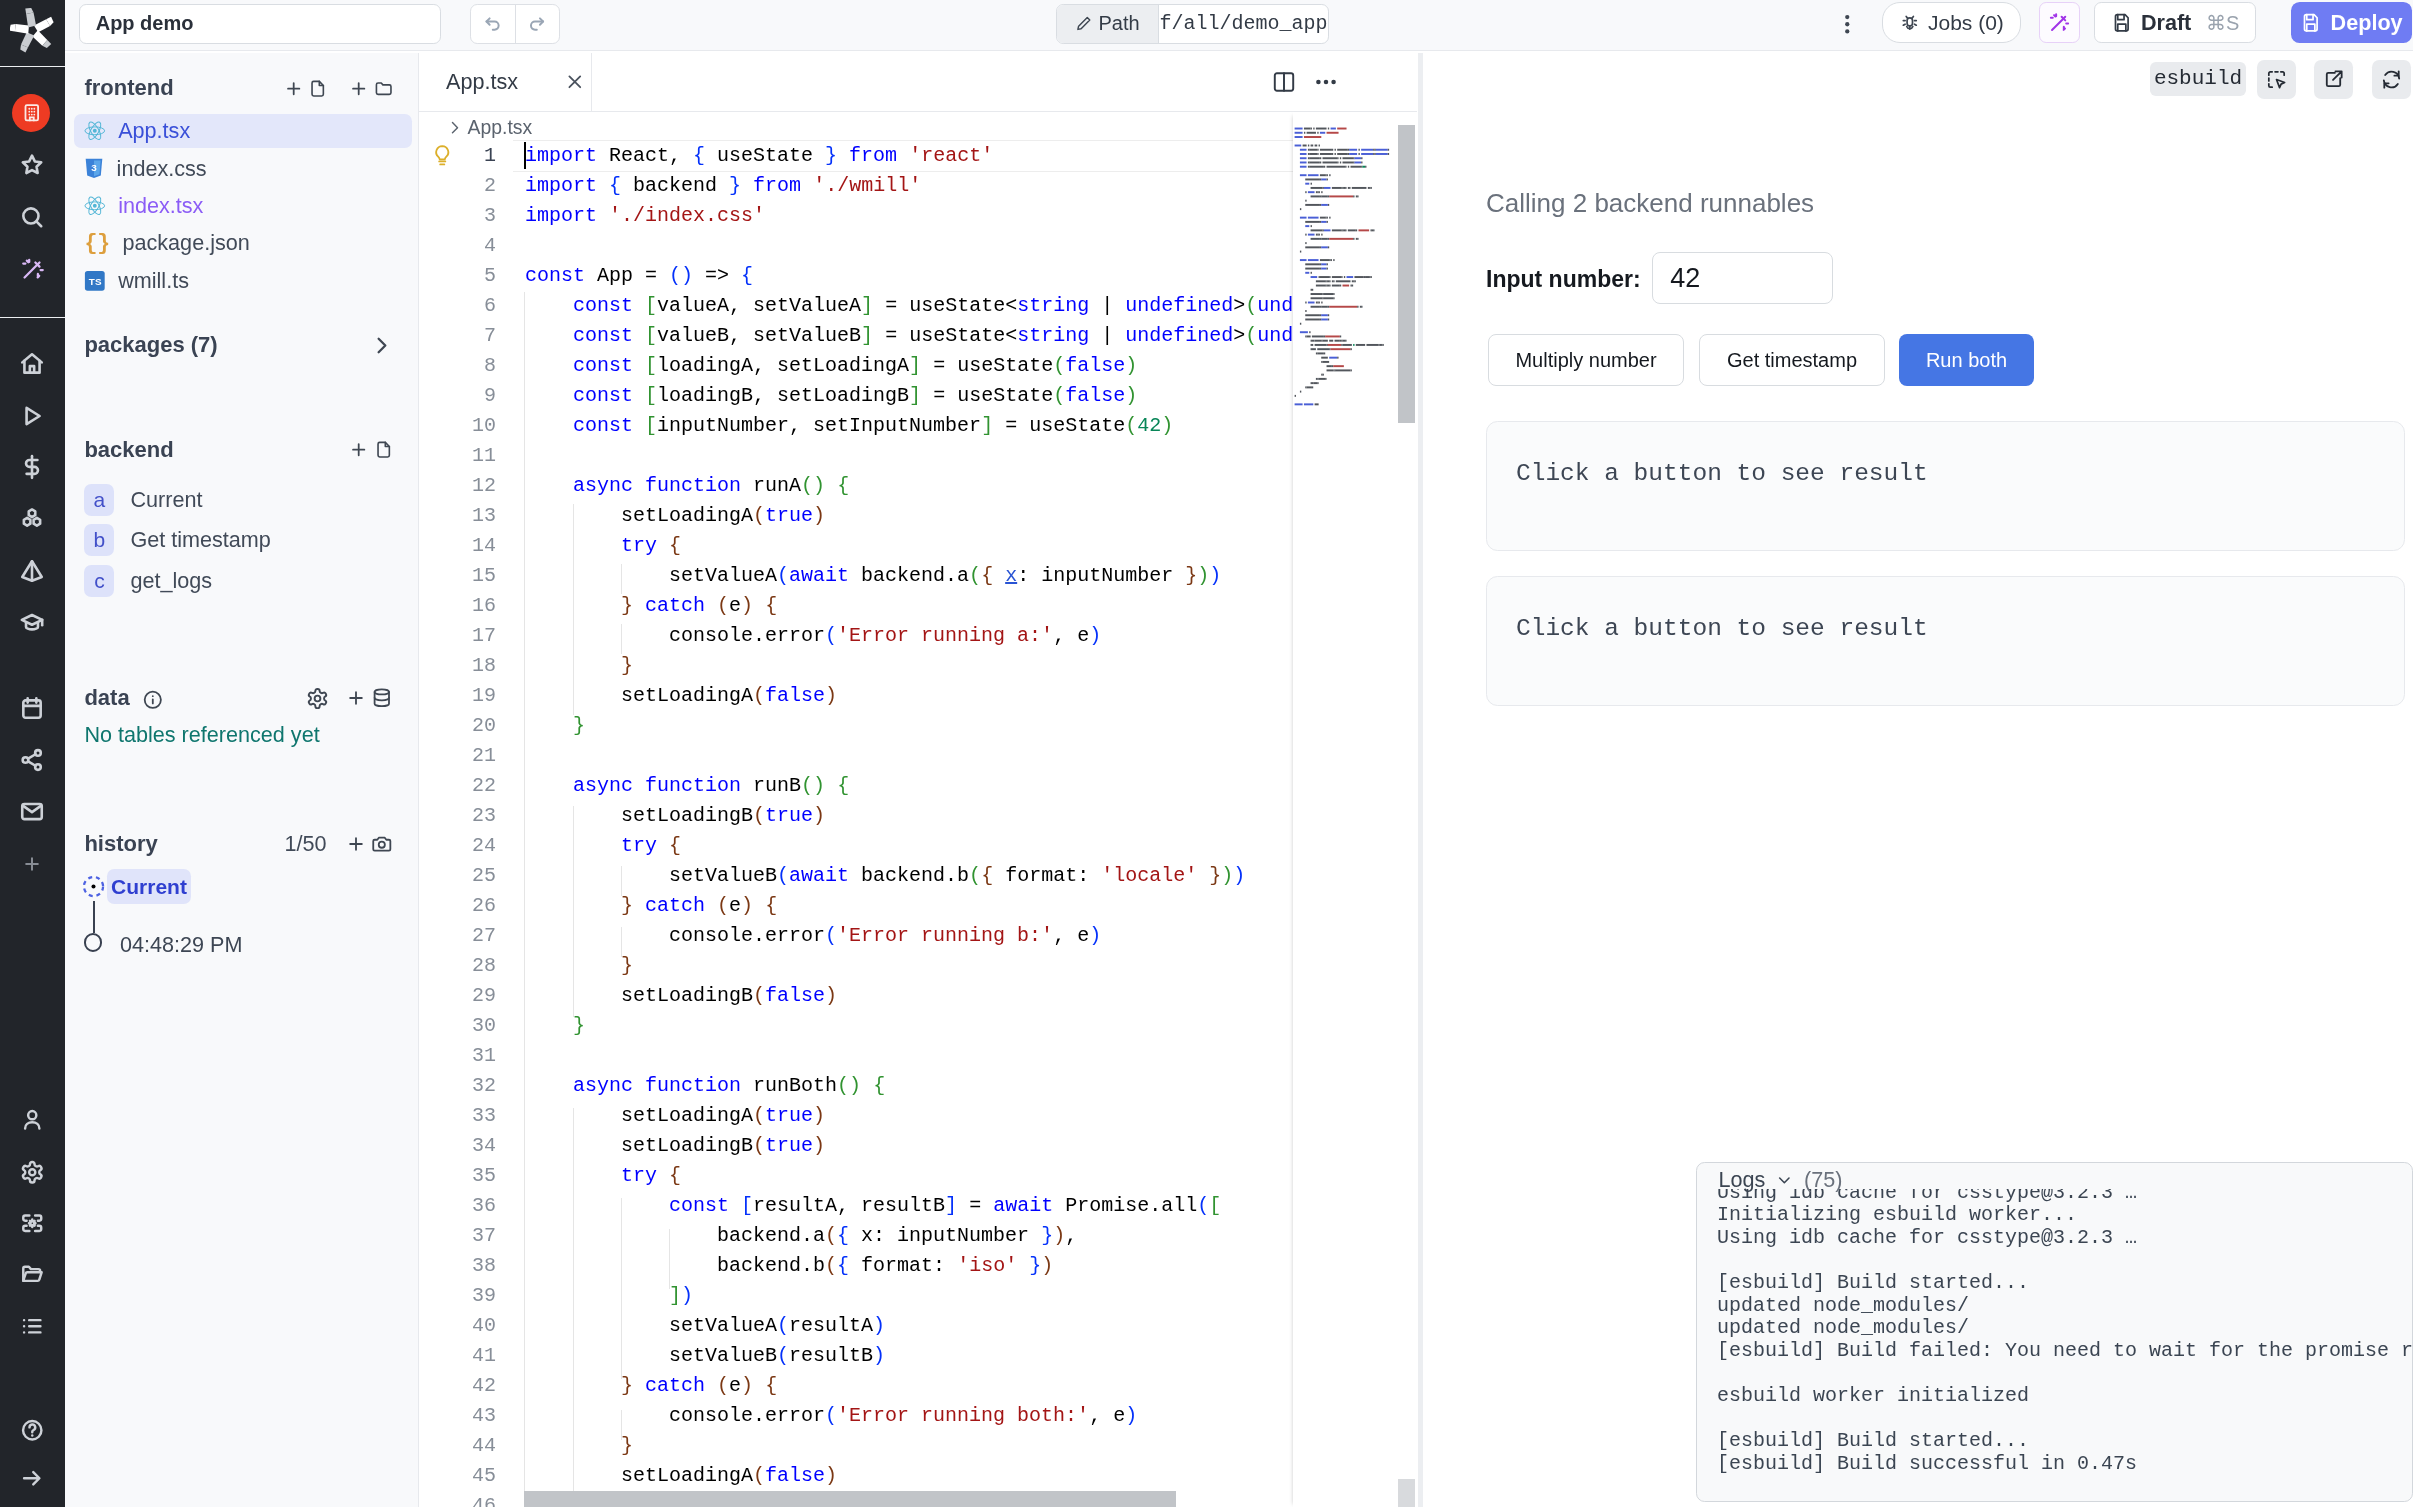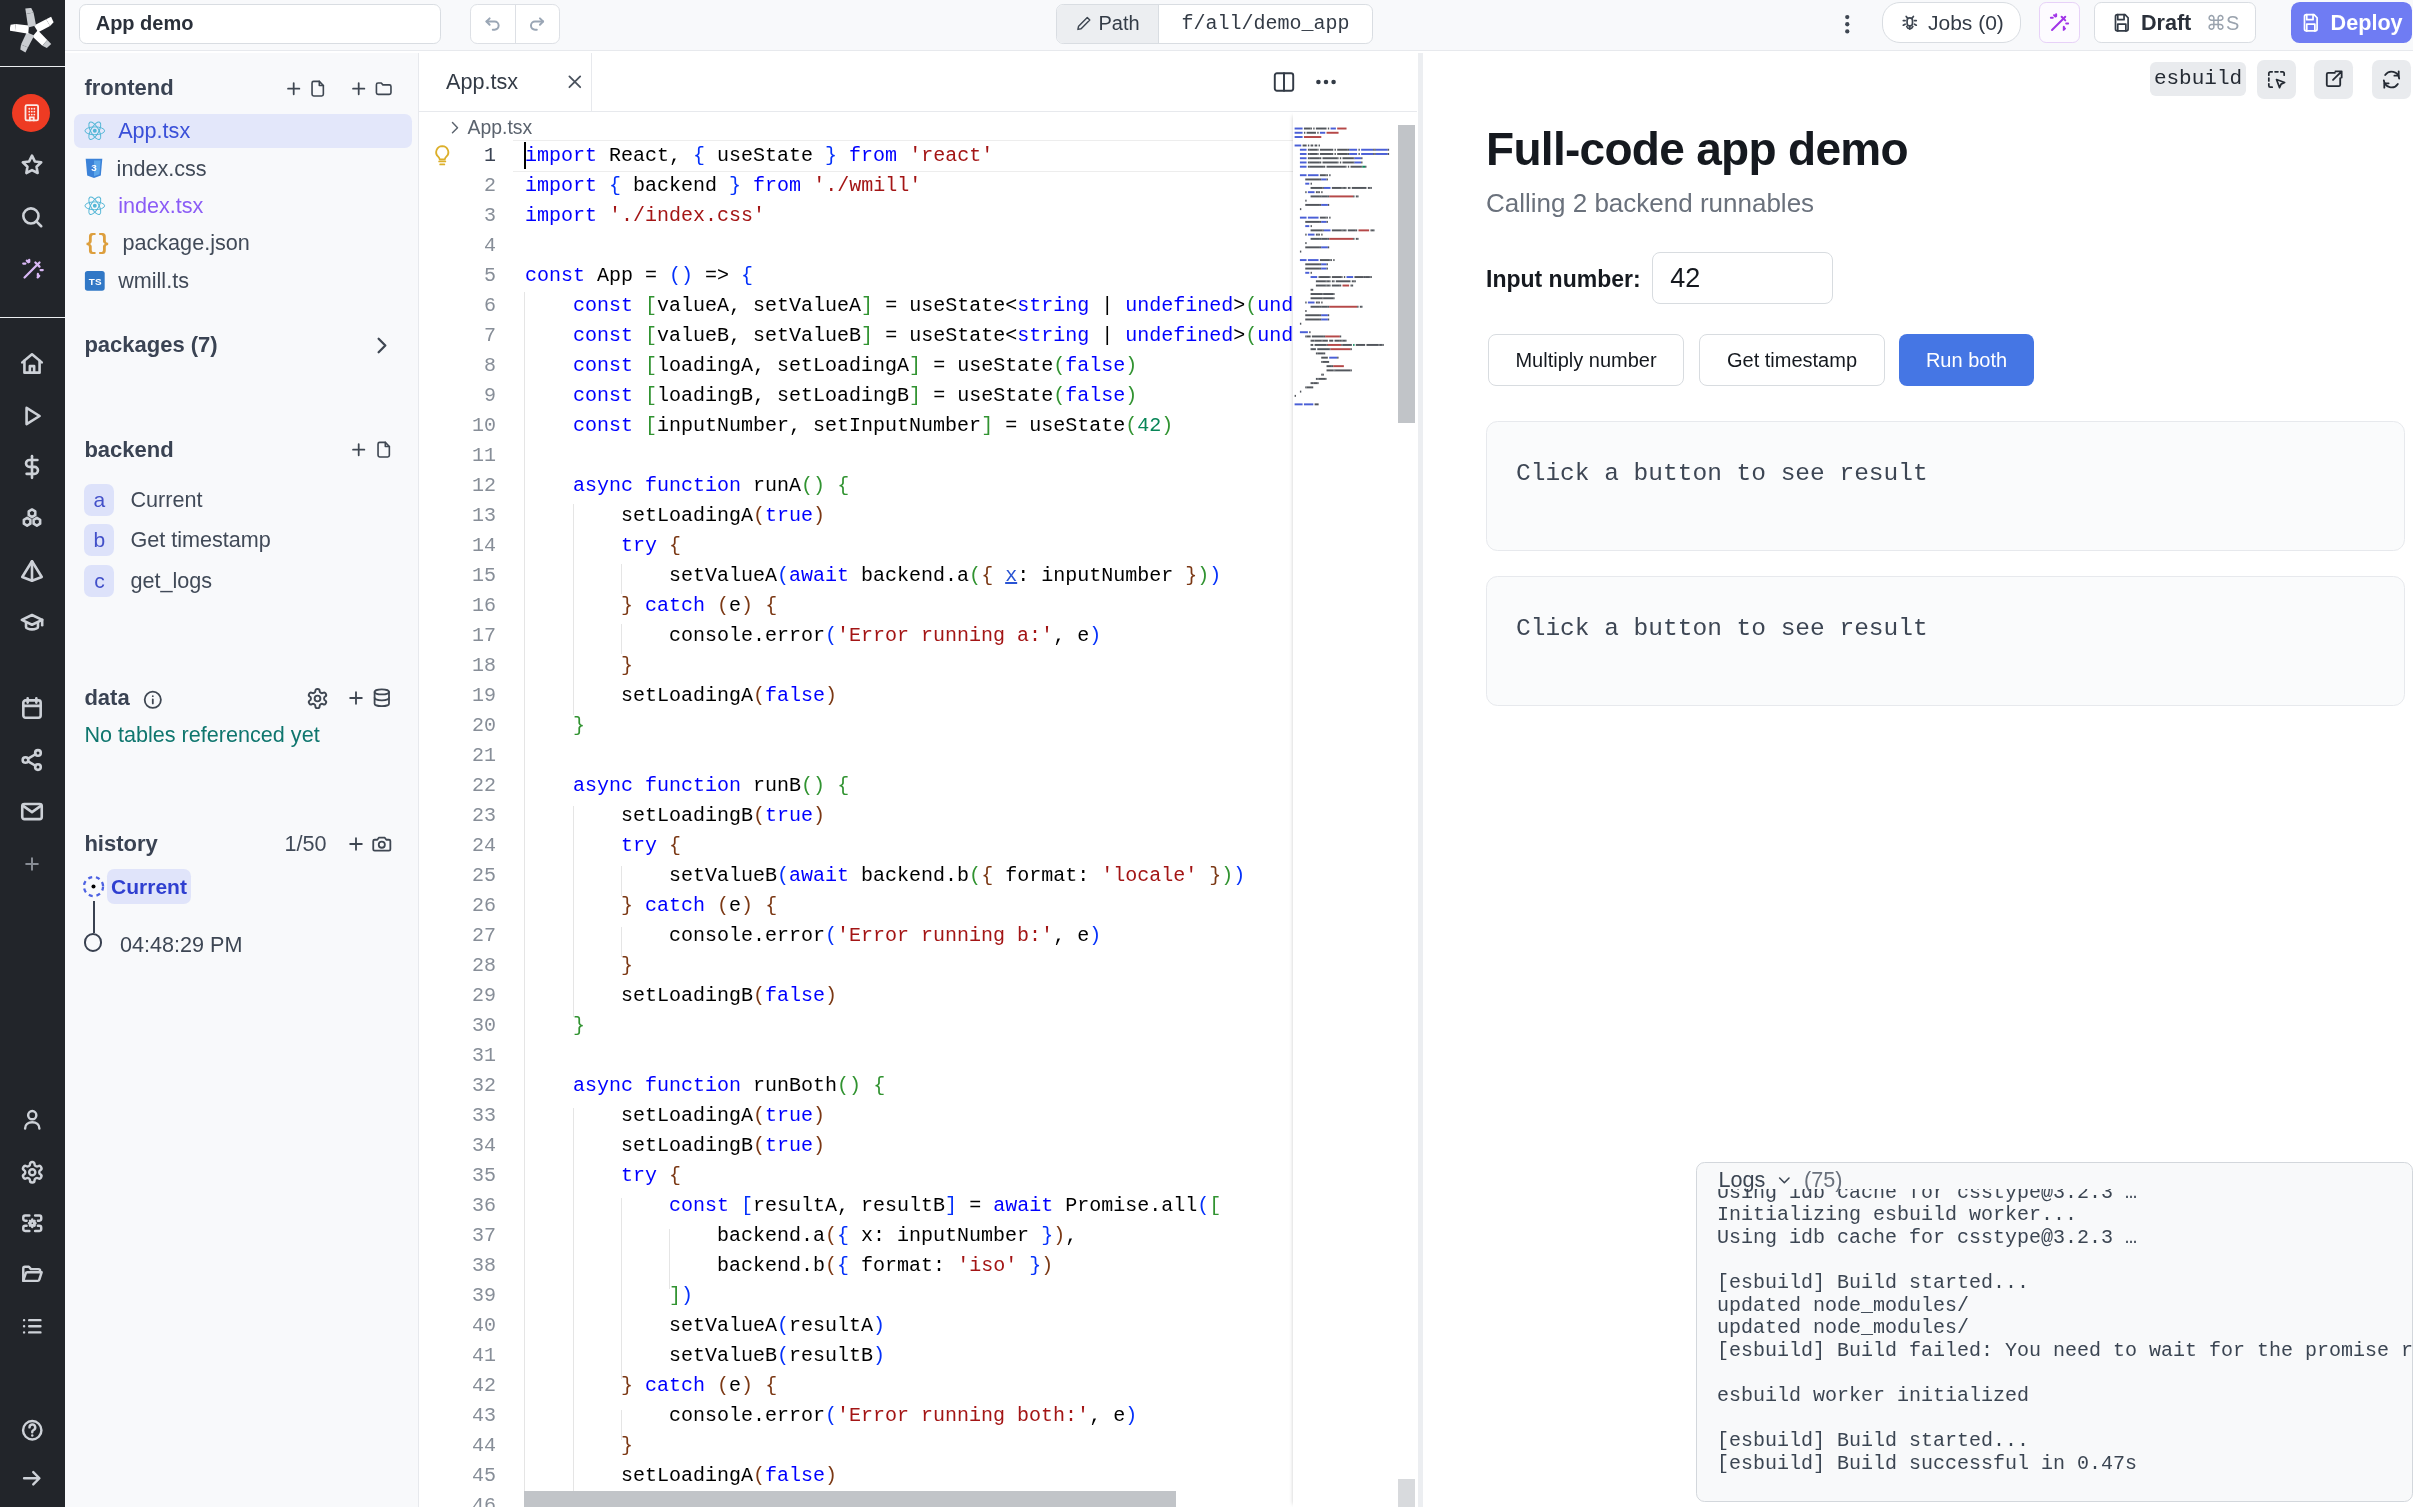--- a/index.html
+++ b/index.html
@@ -21,21 +21,21 @@
           <path d="M5 9.5h9a4.5 4.5 0 0 1 0 9H12"></path>
         </svg>
       </div>
       <div style="flex:1;display:flex;align-items:center;justify-content:center">
         <svg width="21.6" height="21.6" viewBox="0 0 24 24" fill="none" stroke="#9aa6b5" stroke-width="2.2" stroke-linecap="round" stroke-linejoin="round" color="#9aa6b5">
           <path d="M15.5 6 19 9.5 15.5 13"></path>
           <path d="M19 9.5h-9a4.5 4.5 0 0 0 0 9H12"></path>
         </svg>
       </div>
     </div>
-    <div class="abs" style="left:991px;top:3.6px;width:317px;height:40px;background:#fff;border:1.4px solid #d9dde2;border-radius:7.2px;display:flex;overflow:hidden">
+    <div class="abs" style="left:991px;top:3.6px;width:273px;height:40px;background:#fff;border:1.4px solid #d9dde2;border-radius:7.2px;display:flex;overflow:hidden">
       <div style="width:102px;background:#eceef1;display:flex;align-items:center;justify-content:center;gap:5.8px;border-right:1.4px solid #d9dde2;font-size:20px;color:#333b46"><svg width="17.3" height="17.3" viewBox="0 0 24 24" fill="none" stroke="#3f4752" stroke-width="2.0" stroke-linecap="round" stroke-linejoin="round" color="#3f4752">
           <path d="M17 3.5 20.5 7 8.5 19l-4.5 1 1-4.5Z"></path>
         </svg>Path</div>
       <div style="flex:1;display:flex;align-items:center;justify-content:center;font-family:'Liberation Mono',monospace;font-size:20px;color:#333b46">f/all/demo_app</div>
     </div>
     <div class="abs" style="left:1770px;top:11.5px"><svg width="24.5" height="24.5" viewBox="0 0 24 24" fill="none" stroke="#3f4752" stroke-width="2.0" stroke-linecap="round" stroke-linejoin="round" color="#3f4752">
         <circle cx="12" cy="5" r="2.1" fill="currentColor" stroke="none"></circle>
         <circle cx="12" cy="12" r="2.1" fill="currentColor" stroke="none"></circle>
         <circle cx="12" cy="19" r="2.1" fill="currentColor" stroke="none"></circle>
       </svg></div>
@@ -560,21 +560,20 @@
         <path d="M13.5 5H6.5A1.5 1.5 0 0 0 5 6.5v11A1.5 1.5 0 0 0 6.5 19h11a1.5 1.5 0 0 0 1.5-1.5V10.5"></path>
         <path d="M14 3.5h6.5V10M20 4 11.5 12.5"></path>
       </svg>
     </div>
     <div class="abs" style="left:949px;top:6.5px;width:39px;height:39px;background:#e9ebee;border-radius:7.2px;display:flex;align-items:center;justify-content:center">
       <svg width="23" height="23" viewBox="0 0 24 24" fill="none" stroke="#252b34" stroke-width="1.9" stroke-linecap="round" stroke-linejoin="round" color="#252b34">
         <path d="M20 11a8 8 0 0 0-14.6-3.6M4 13a8 8 0 0 0 14.6 3.6"></path>
         <path d="M19.5 3.5V8H15M4.5 20.5V16H9"></path>
       </svg>
     </div>
-    <div class="abs" style="left:63px;top:69px;font-size:46px;font-weight:700;color:#15191f;letter-spacing:-0.7px">Full-code app demo</div>
     <div class="abs" style="left:63px;top:135px;font-size:26px;color:#6a717c">Calling 2 backend runnables</div>
     <div class="abs" style="left:63px;top:213px;font-size:23px;font-weight:700;color:#15191f">Input number:</div>
     <div class="abs" style="left:229px;top:199px;width:181px;height:52px;background:#fff;border:1.4px solid #d8dce0;border-radius:8px;display:flex;align-items:center;padding-left:17.3px;font-size:27px;color:#15191f">42</div>
     <div class="abs" style="left:65px;top:281px;width:196px;height:52px;background:#fff;border:1.4px solid #d8dce0;border-radius:8px;display:flex;align-items:center;justify-content:center;font-size:20px;color:#15191f">Multiply number</div>
     <div class="abs" style="left:276px;top:281px;width:186px;height:52px;background:#fff;border:1.4px solid #d8dce0;border-radius:8px;display:flex;align-items:center;justify-content:center;font-size:20px;color:#15191f">Get timestamp</div>
     <div class="abs" style="left:476px;top:281px;width:135px;height:52px;background:#4576e4;border-radius:8px;display:flex;align-items:center;justify-content:center;font-size:20px;color:#fff">Run both</div>
     <div class="abs" style="left:63px;top:368px;width:919px;height:130px;background:#fafbfc;border:1.4px solid #e7e9ed;border-radius:11.5px;padding:21px 29px">
       <div style="margin-top:17.3px;font-family:'Liberation Mono',monospace;font-size:24.5px;color:#3d4654">Click a button to see result</div>
     </div>
     <div class="abs" style="left:63px;top:523px;width:919px;height:130px;background:#fafbfc;border:1.4px solid #e7e9ed;border-radius:11.5px;padding:21px 29px">

